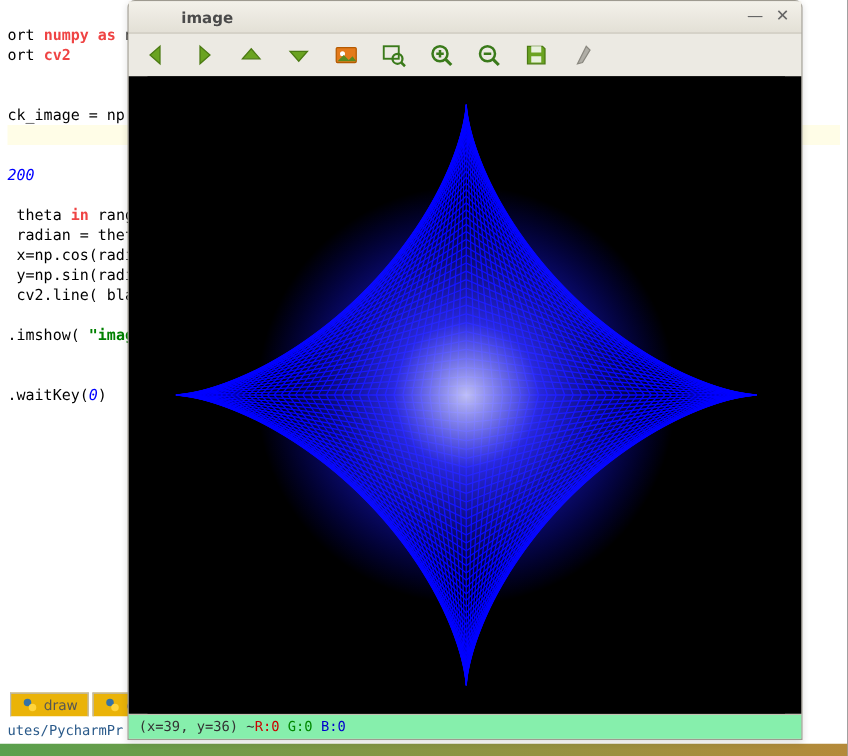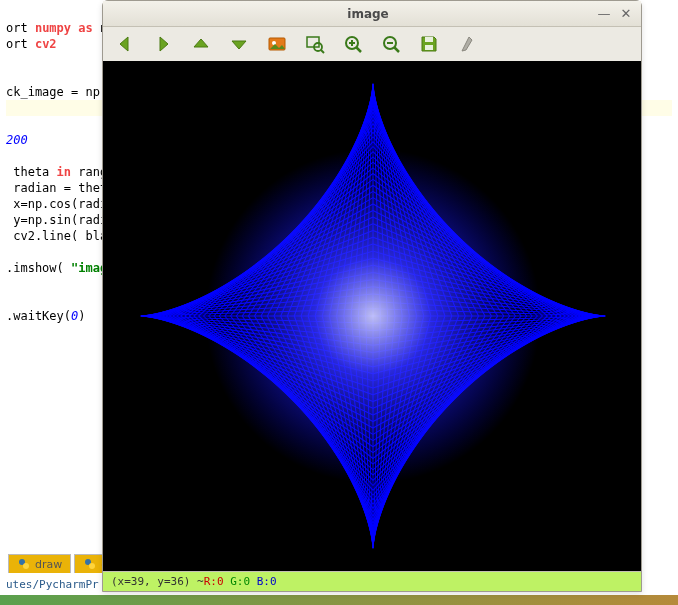--- a/index.html
+++ b/index.html
@@ -87,21 +87,20 @@
     border-bottom: 1px solid #c4c0b4;
     display: flex;
     align-items: center;
     padding: 0 6px;
     font-family: "DejaVu Sans", Arial, sans-serif;
     font-size: 12px;
     color: #4a4a4a;
   }
   .title-text {
     flex: 1;
-    text-align: center;
     font-weight: bold;
   }
   .win-btn {
     width: 18px; height: 18px;
     border-radius: 3px;
     display: flex;
     align-items: center;
     justify-content: center;
     color: #666;
     font-size: 13px;
@@ -126,21 +125,21 @@
   }
   .canvas-area {
     background: #000;
     width: 100%;
     height: 510px;
     position: relative;
   }
   .canvas-area svg { display: block; }
   .statusbar {
     height: 20px;
-    background: #bef264;
+    background: #86efac;
     border-top: 1px solid #c4c0b4;
     display: flex;
     align-items: center;
     padding: 0 8px;
     font-family: "DejaVu Sans Mono", Consolas, monospace;
     font-size: 11px;
     color: #333;
   }
   .rgb-r { color: #cc0000; }
   .rgb-g { color: #008800; }

